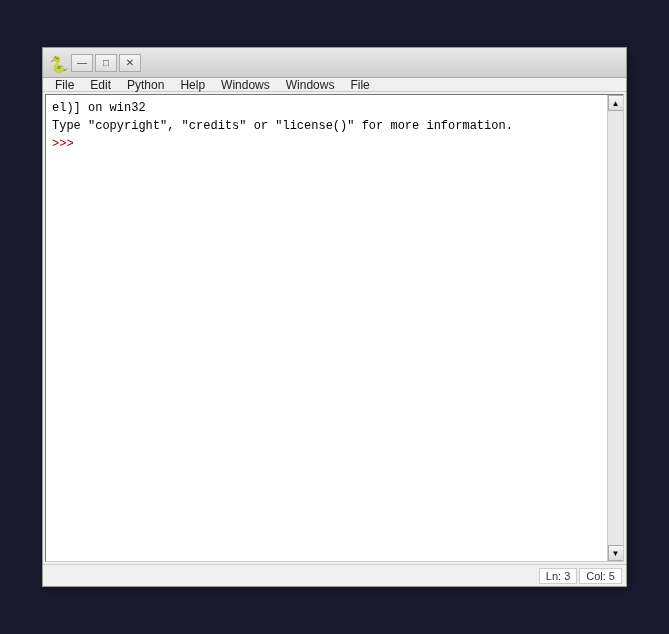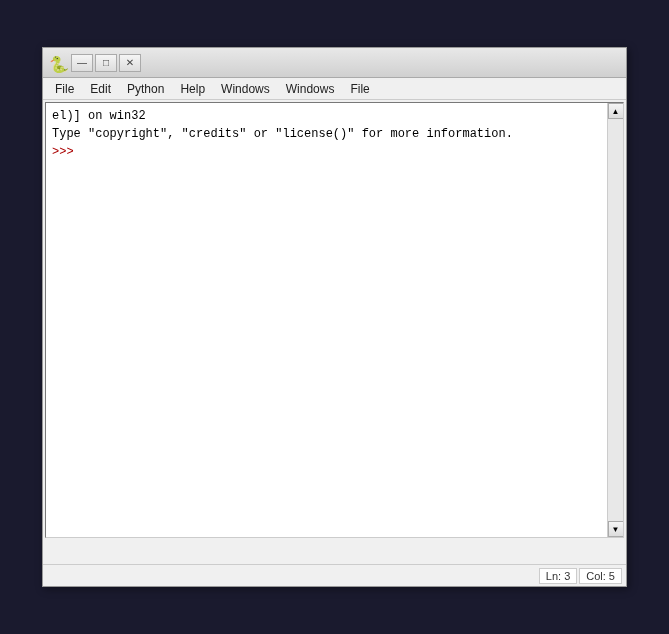--- a/index.html
+++ b/index.html
@@ -64,21 +64,21 @@
       border: 1px solid #aaa;
       display: flex;
       align-items: center;
       justify-content: center;
       font-size: 10px;
       cursor: pointer;
       color: #444;
     }
 
     .menu-bar {
-      height: 22px;
+      height: 14px;
       background: #f0f0f0;
       border-bottom: 1px solid #ccc;
       display: flex;
       align-items: center;
       padding: 0 4px;
     }
 
     .menu-item {
       padding: 2px 8px;
       font-size: 12px;
@@ -135,21 +135,20 @@
 
     .status-bar {
       height: 22px;
       background: #f0f0f0;
       border-top: 1px solid #ccc;
       display: flex;
       align-items: center;
       justify-content: flex-end;
       padding: 0 4px;
       gap: 2px;
-      margin-top: 24px;
     }
 
     .status-item {
       font-size: 11px;
       color: #333;
       padding: 1px 6px;
       border: 1px solid #ccc;
       background: white;
       height: 16px;
       display: flex;

